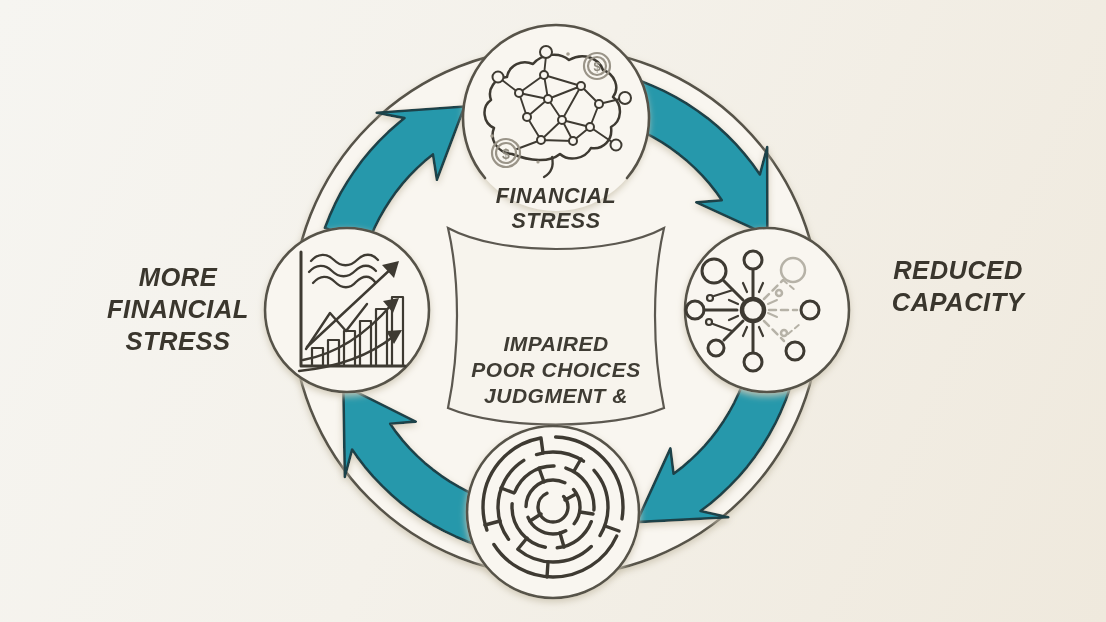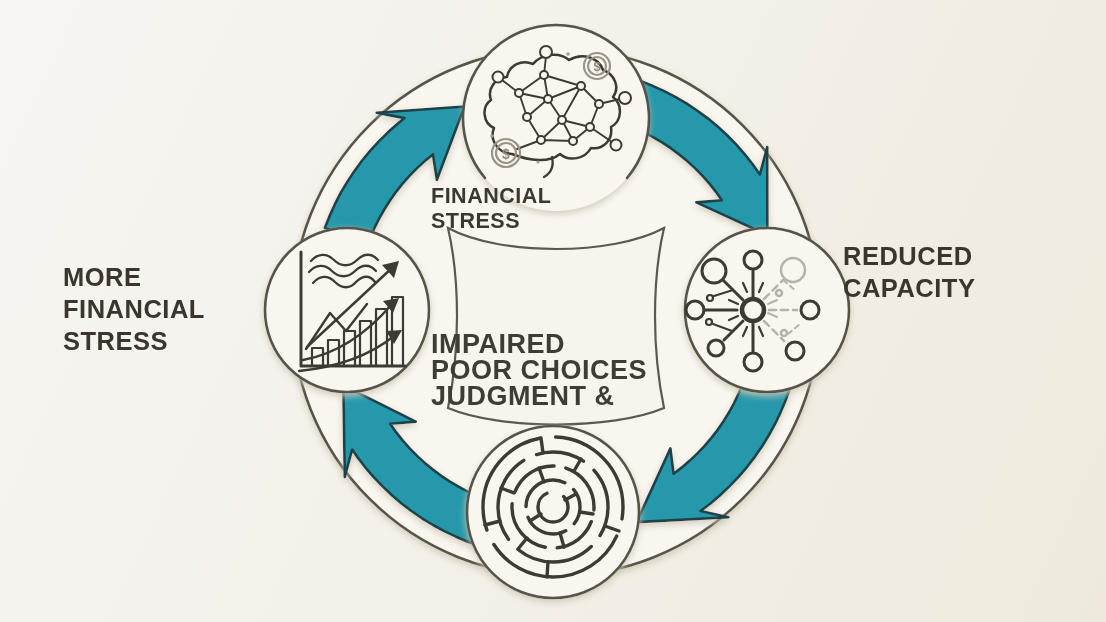--- a/index.html
+++ b/index.html
@@ -6,32 +6,34 @@
   .stage{
     position:relative;
     width:1106px;height:622px;
     overflow:hidden;
     background:linear-gradient(115deg,#f6f5f1 0%, #f4f1ea 45%, #efe9dd 100%);
     font-family:"Liberation Sans","DejaVu Sans",sans-serif;
   }
   .stage svg{position:absolute;left:0;top:0;}
   .lbl{
     position:absolute;
+    text-align:center;
     font-weight:700;
     color:#3b3830;
     letter-spacing:.5px;
     text-transform:uppercase;
+    font-style:italic;
   }
   .lbl-node{font-size:21.5px;line-height:25px;width:250px;}
-  .lbl-center{font-size:27px;line-height:26px;width:250px;color:#3f3c34;}
+  .lbl-center{font-size:21px;line-height:26px;width:250px;color:#3f3c34;}
   .lbl-side{font-size:25.5px;line-height:32px;width:230px;color:#3a362d;}
   .lbl-top{left:431px;top:184px;}
   .lbl-mid{left:431px;top:331px;}
   .lbl-left{left:63px;top:261px;}
-  .lbl-right{left:843px;top:240px;}
+  .lbl-right{left:843px;top:254px;}
 </style>
 </head>
 <body>
 
 <div class="stage">
 <svg width="1106" height="622" viewBox="0 0 1106 622">
   <defs>
     <filter id="ds" x="-20%" y="-20%" width="140%" height="140%">
       <feDropShadow dx="0" dy="3" stdDeviation="3.5" flood-color="#cfc7b5" flood-opacity="0.9"></feDropShadow>
     </filter>

